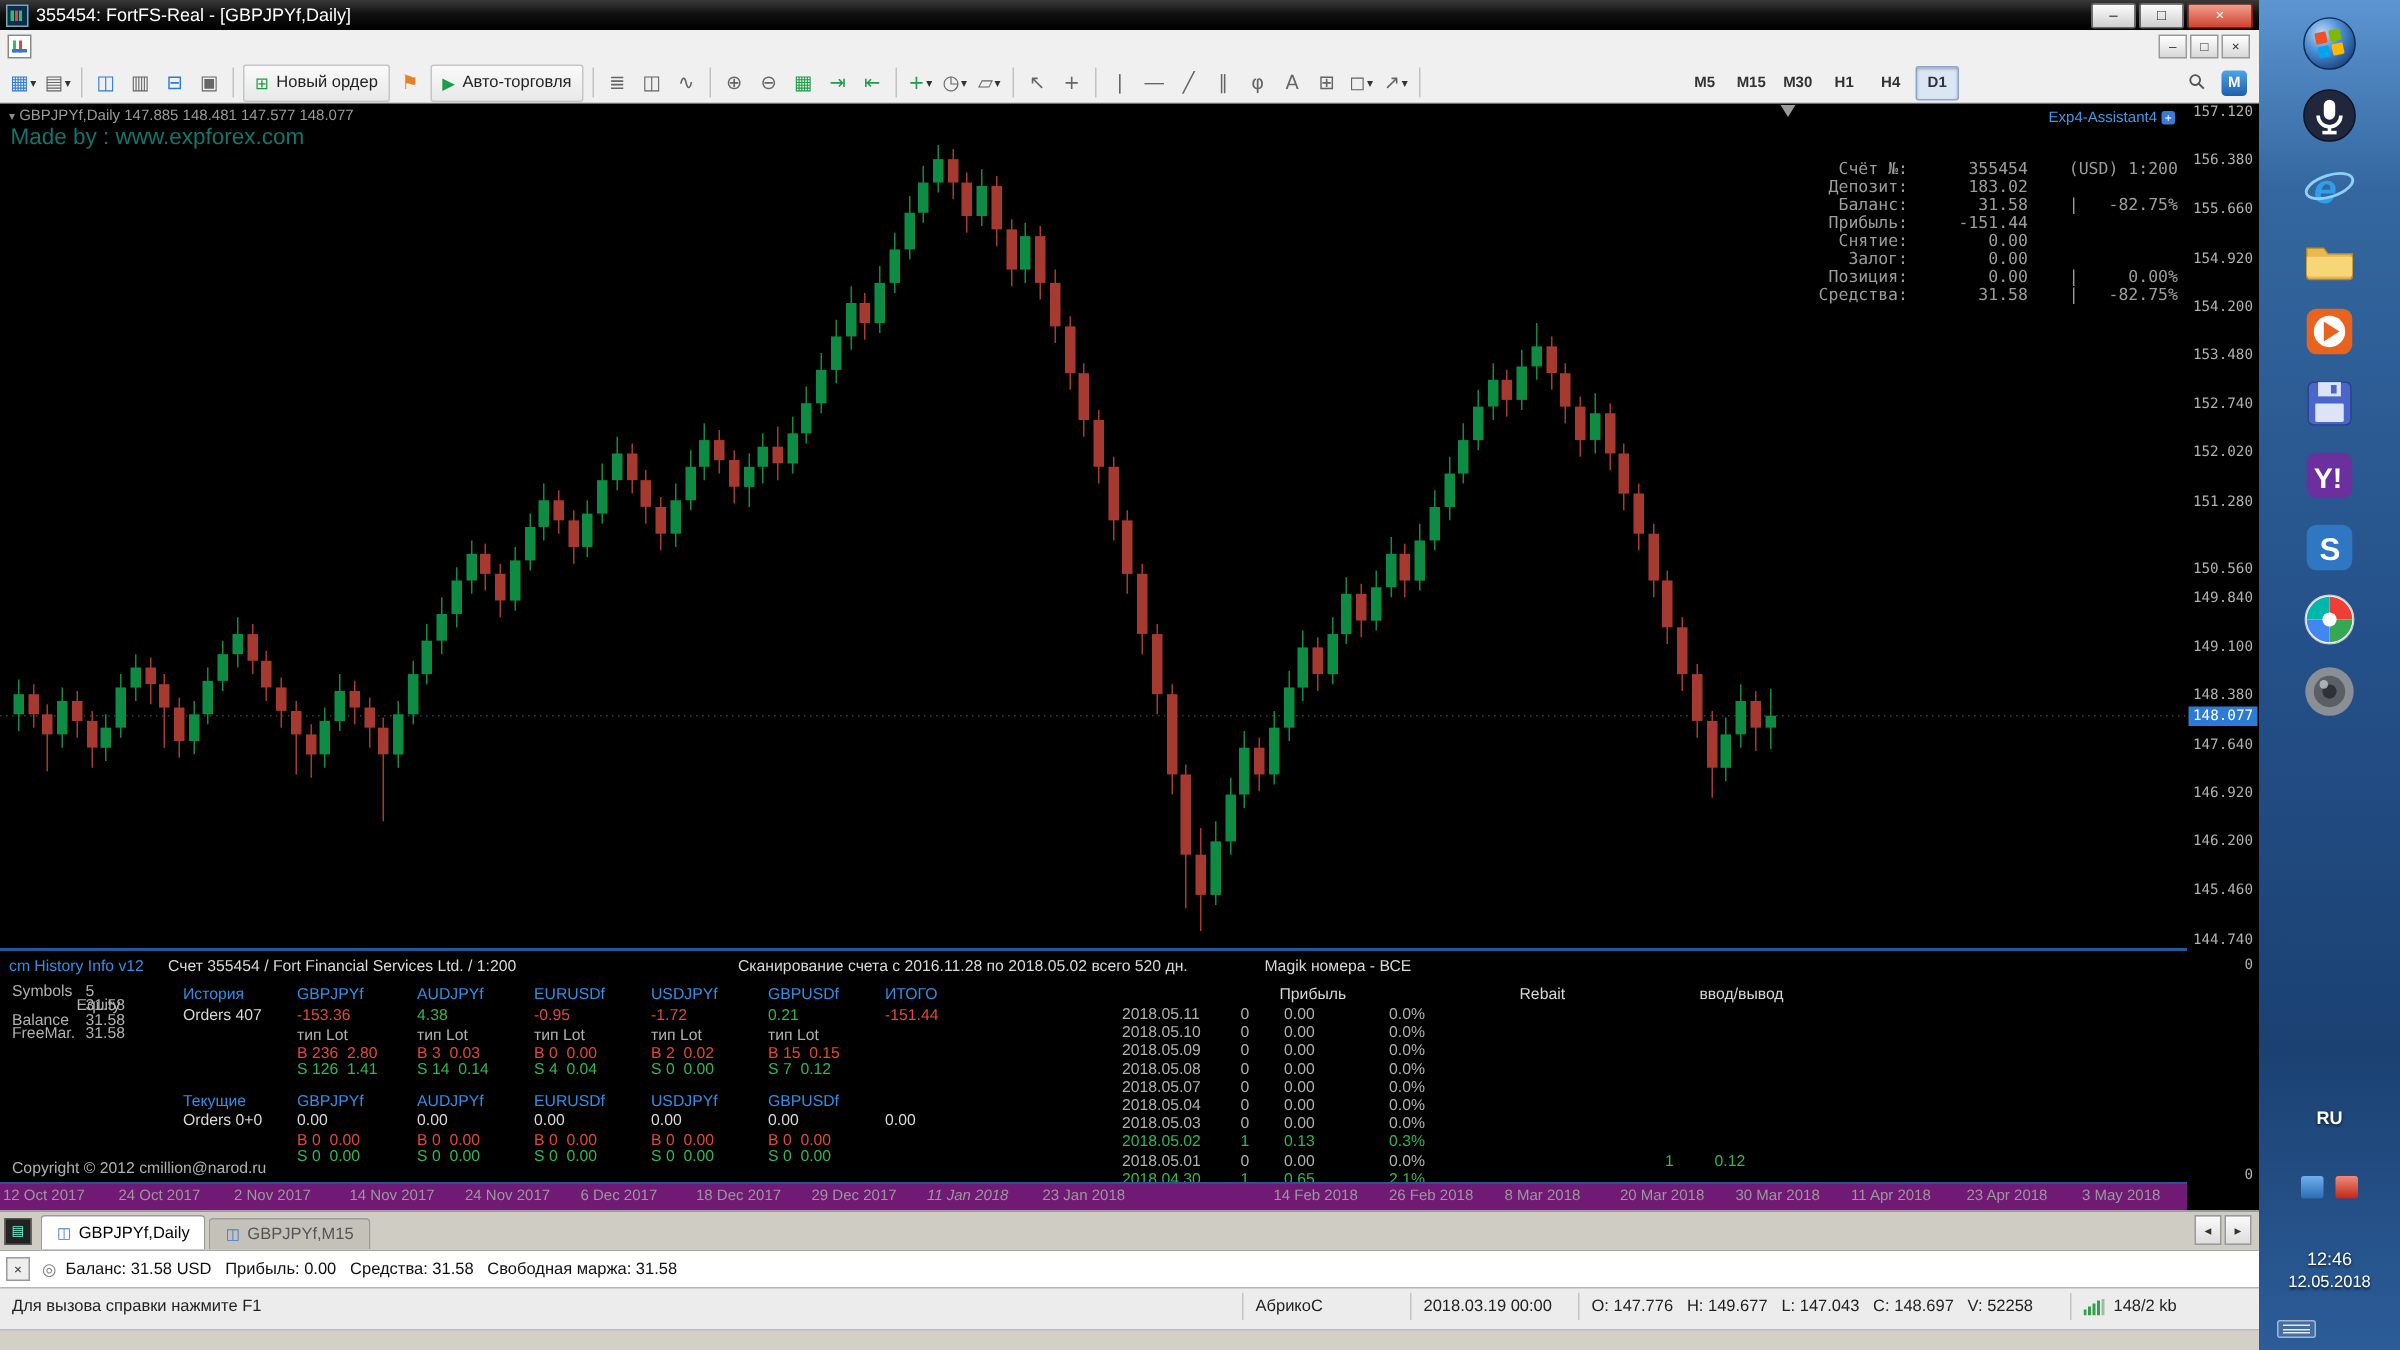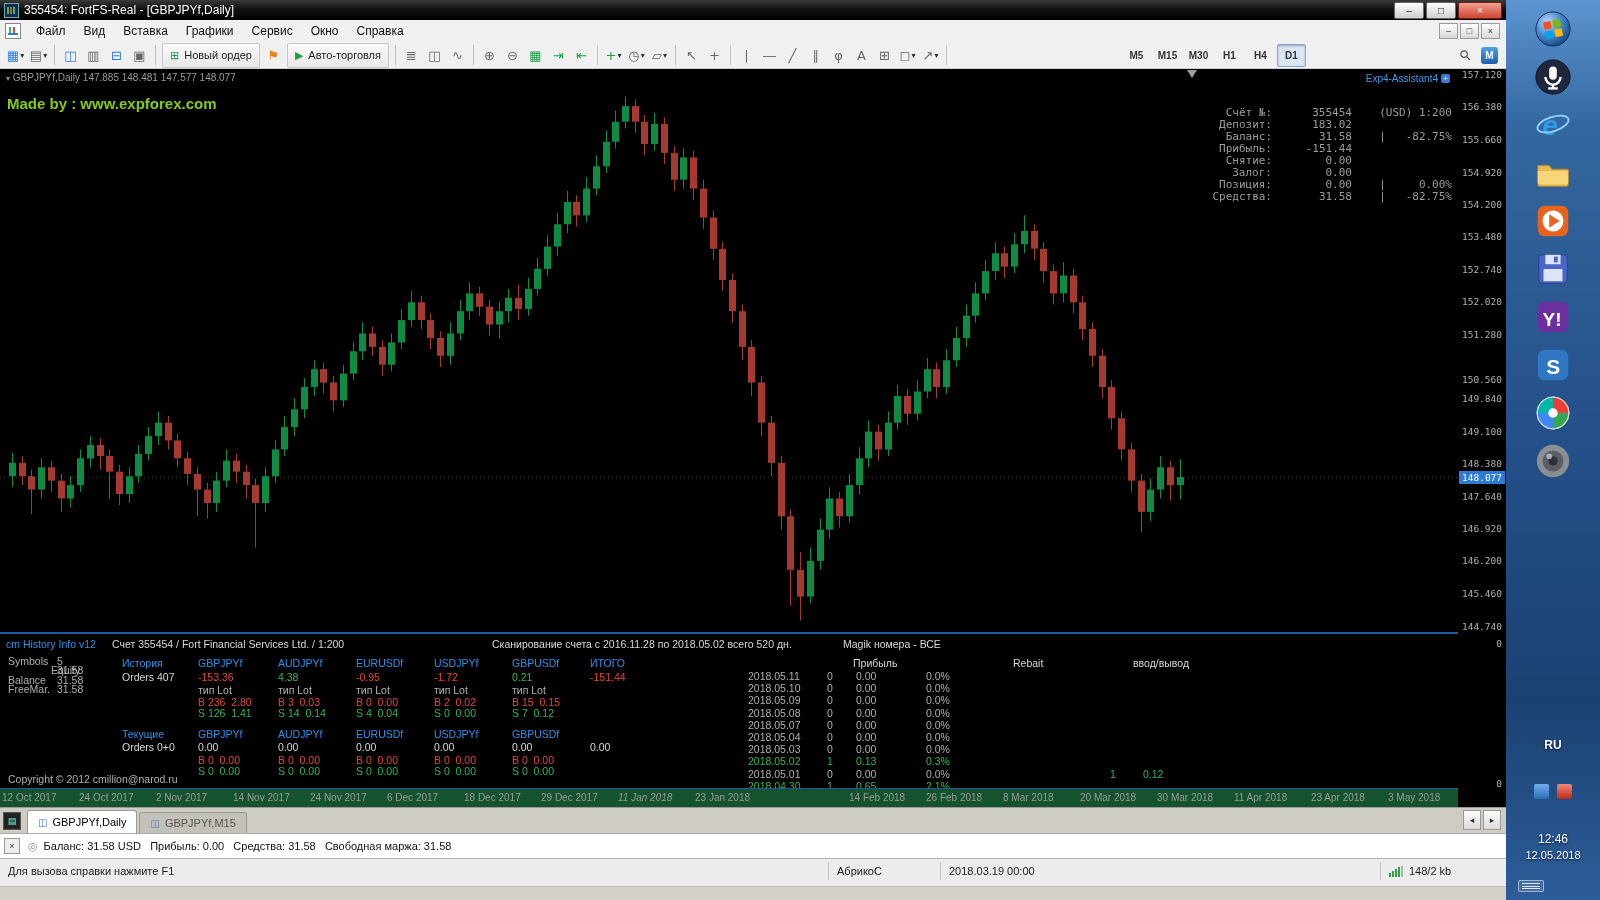--- a/index.html
+++ b/index.html
@@ -35,40 +35,40 @@
   .tf-btn{min-width:27px;height:21px;display:flex;align-items:center;justify-content:center;font-size:10px;font-weight:bold;color:#333;border:1px solid transparent;border-radius:2px;margin:0 1px;}
   .tf-btn.active{background:#dbe6f5;border-color:#87a7cf;box-shadow:inset 0 1px 2px rgba(0,0,0,.3);}
   .toolbar-right{margin-left:auto;display:flex;align-items:center;padding-right:8px;gap:4px;}
   .search-glyph{display:inline-block;transform:rotate(-45deg);font-size:14px;color:#555;font-family:"DejaVu Sans",sans-serif;}
   .mql-chip{width:17px;height:17px;border-radius:3px;background:linear-gradient(#4da3e8,#1d5fae);color:#fff;font-size:10px;font-weight:bold;display:flex;align-items:center;justify-content:center;}
 
   
   .chart{position:absolute;top:69px;left:0;width:1458px;height:563px;background:#000;overflow:hidden;}
   .ohlc-line{position:absolute;left:6px;top:3px;font-size:10px;color:#9a9a9a;white-space:pre;}
   .ohlc-line .mark{color:#8a8a8a;font-size:8px;}
-  .watermark{position:absolute;left:7px;top:26px;font-size:15px;font-weight:bold;color:#84cc16;}
+  .watermark{position:absolute;left:7px;top:14px;font-size:15px;font-weight:normal;color:#0f766e;}
   .ea-label{position:absolute;right:8px;top:4px;font-size:10px;color:#3f9ae8;display:flex;align-items:center;gap:3px;}
   .ea-badge{width:9px;height:9px;border-radius:2px;background:#3a7bd5;color:#fff;font-size:8px;line-height:9px;text-align:center;}
   .acct{position:absolute;right:6px;top:38px;font-family:"DejaVu Sans Mono",monospace;font-size:11px;line-height:12px;color:#9c9c9c;}
   .acct-row{display:flex;}
   .acct-row span{white-space:pre;display:block;text-align:right;}
   .a-label{width:88px;} .a-val{width:80px;} .a-extra{width:100px;}
 
   
   .scale{position:absolute;top:69px;left:1458px;width:48px;height:738px;background:#000;}
   .scale-label{position:absolute;right:4px;font-family:"DejaVu Sans Mono",monospace;font-size:9.5px;color:#b0b0b0;}
   .price-tag{position:absolute;left:1px;right:1px;background:#2e7bd6;color:#fff;font-family:"DejaVu Sans Mono",monospace;font-size:9.5px;padding:1px 0 1px 3px;}
 
   
   .panel{position:absolute;top:632px;left:0;width:1458px;height:157px;background:#000;border-top:2px solid #1e5a9e;border-bottom:1px solid #1e5a9e;box-sizing:border-box;overflow:hidden;font-size:10.5px;}
   .panel span{position:absolute;white-space:pre;}
   .c-blue{color:#2f8fe8;} .c-red{color:#e04838;} .c-green{color:#2fb84f;} .c-gray{color:#b0b0b0;} .c-white{color:#d8d8d8;}
 
   
-  .dates{position:absolute;top:789px;left:0;width:1458px;height:18px;background:#14532d;}
+  .dates{position:absolute;top:789px;left:0;width:1458px;height:18px;background:#701a75;}
   .date-label{position:absolute;top:3px;font-size:10px;color:#9a9a9a;white-space:nowrap;}
 
   
   .tabsbar{position:absolute;top:807px;left:0;width:1506px;height:26px;background:#cfccc4;border-top:1px solid #9a9a9a;display:flex;align-items:flex-end;box-sizing:border-box;}
   .tabs-left-icon{width:16px;height:16px;margin:0 4px 3px 3px;background:#222;border:1px solid #555;display:flex;align-items:center;justify-content:center;color:#6fd;font-size:9px;font-family:"DejaVu Sans",sans-serif;}
   .tab{height:20px;display:flex;align-items:center;gap:5px;padding:0 10px;font-size:11px;color:#555;border:1px solid #9a9a9a;border-bottom:none;background:#c4c1b8;margin-left:2px;border-radius:3px 3px 0 0;}
   .tab.active{background:#fff;color:#000;height:22px;}
   .tab .tab-ic{font-family:"DejaVu Sans",sans-serif;font-size:10px;color:#3a7bd5;}
   .tab-scroll{margin-left:auto;display:flex;gap:2px;padding:0 5px 3px 0;}
   .tab-scroll div{width:16px;height:18px;border:1px solid #9a9a9a;background:linear-gradient(#fafafa,#ddd);display:flex;align-items:center;justify-content:center;font-size:9px;color:#333;}
@@ -112,21 +112,20 @@
         <span class="win-btn min">–</span>
         <span class="win-btn max">□</span>
         <span class="win-btn close">×</span>
       </span>
     </div>
 
     <div class="menubar">
       <span class="mdi-icon">
           <i></i>
         </span>
-      <span id="menu-items"><span class="menu-item">Файл</span><span class="menu-item">Вид</span><span class="menu-item">Вставка</span><span class="menu-item">Графики</span><span class="menu-item">Сервис</span><span class="menu-item">Окно</span><span class="menu-item">Справка</span></span>
       <span class="mdi-btns">
         <span class="mdi-btn">–</span>
         <span class="mdi-btn">□</span>
         <span class="mdi-btn">×</span>
       </span>
     </div>
 
     <div class="toolbar">
       <span class="tbtn">
           <span class="ic-blue">▦</span>
@@ -973,20 +972,21 @@
     <div class="terminal">
       <span class="term-close">×</span>
       <span class="term-dot">◎</span>
       <span class="term-text">Баланс: 31.58 USD   Прибыль: 0.00   Средства: 31.58   Свободная маржа: 31.58</span>
     </div>
 
     <div class="statusbar">
       <span class="sb-help">Для вызова справки нажмите F1</span>
       <span class="sb-cell" style="left:828px;width:104px">АбрикоС</span>
       <span class="sb-cell" style="left:940px;width:104px">2018.03.19 00:00</span>
+      <span class="sb-cell" style="left:1052px;width:312px">O: 147.776   H: 149.677   L: 147.043   C: 148.697   V: 52258</span>
       <span class="sb-cell" style="left:1380px;width:100px">
         <svg width="16" height="11" style="margin-right:4px">
           <rect x="0" y="7" width="2" height="4" fill="#2fa14a"></rect>
             <rect x="3" y="5" width="2" height="6" fill="#2fa14a"></rect>
           <rect x="6" y="3" width="2" height="8" fill="#2fa14a"></rect>
             <rect x="9" y="1" width="2" height="10" fill="#2fa14a"></rect>
           <rect x="12" y="0" width="2" height="11" fill="#9bbf9f"></rect>
         </svg>
         <span>148/2 kb</span>
       </span>

